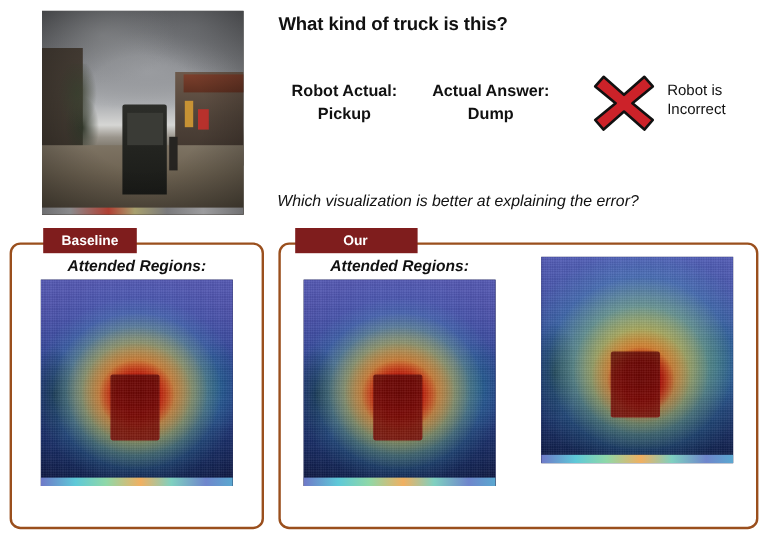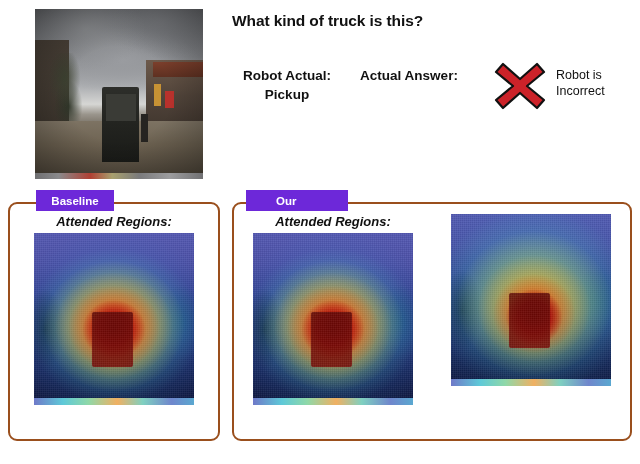--- a/index.html
+++ b/index.html
@@ -153,33 +153,33 @@
     background: #ffffff;
     box-sizing: border-box;
   }
   #panel-baseline { left: 8px;   top: 202px; width: 212px; height: 239px; }
   #panel-our      { left: 232px; top: 202px; width: 400px; height: 239px; }
 
   .panel-tab {
     position: absolute;
     top: -14px;
     height: 21px;
-    background: #6d28d9;
+    background: #7f1d1d;
     color: #ffffff;
     font-size: 11.5px;
     font-weight: bold;
     display: flex;
     align-items: center;
     justify-content: center;
     padding: 0 14px;
     box-sizing: border-box;
     white-space: nowrap;
   }
   #tab-baseline { left: 26px;  min-width: 78px; }
-  #tab-our      { left: 12px;  min-width: 102px; justify-content: flex-start; padding-left: 30px; }
+  #tab-our      { left: 12px;  min-width: 102px; justify-content: flex-start; padding-left: 40px; }
 
   .viz-row {
     position: absolute;
     left: 0; top: 10px;
     width: 100%;
     height: 100%;
     display: flex;
     justify-content: space-around;
     align-items: flex-start;
   }
@@ -268,33 +268,35 @@
 
   <div id="question-title">What kind of truck is this?</div>
 
   <div id="answers-row">
     <div class="answer-col" id="robot-answer-col">
       <span class="answer-label">Robot Actual:</span>
       <span class="answer-value">Pickup</span>
     </div>
     <div class="answer-col" id="actual-answer-col">
       <span class="answer-label">Actual Answer:</span>
+      <span class="answer-value">Dump</span>
     </div>
   </div>
 
   <div id="verdict-block">
     <svg id="cross-icon" viewBox="0 0 52 48">
       <polygon points="9,2 26,17 43,2 50,10 33,24 50,38 43,46 26,31 9,46 2,38 19,24 2,10" fill="#cc2229" stroke="#111111" stroke-width="2.2" stroke-linejoin="round"></polygon>
     </svg>
     <div id="verdict-text">
       <span>Robot is</span>
       <span>Incorrect</span>
     </div>
   </div>
 
+  <div id="followup-question">Which visualization is better at explaining the error?</div>
 </div>
 
 <div class="panel" id="panel-baseline">
   <div class="panel-tab" id="tab-baseline">Baseline</div>
 
   <div class="viz-row">
     <div class="viz-item">
       <div class="viz-caption">Attended Regions:</div>
       <div class="heatmap">
         <div class="hm-layer hm-base"></div>

